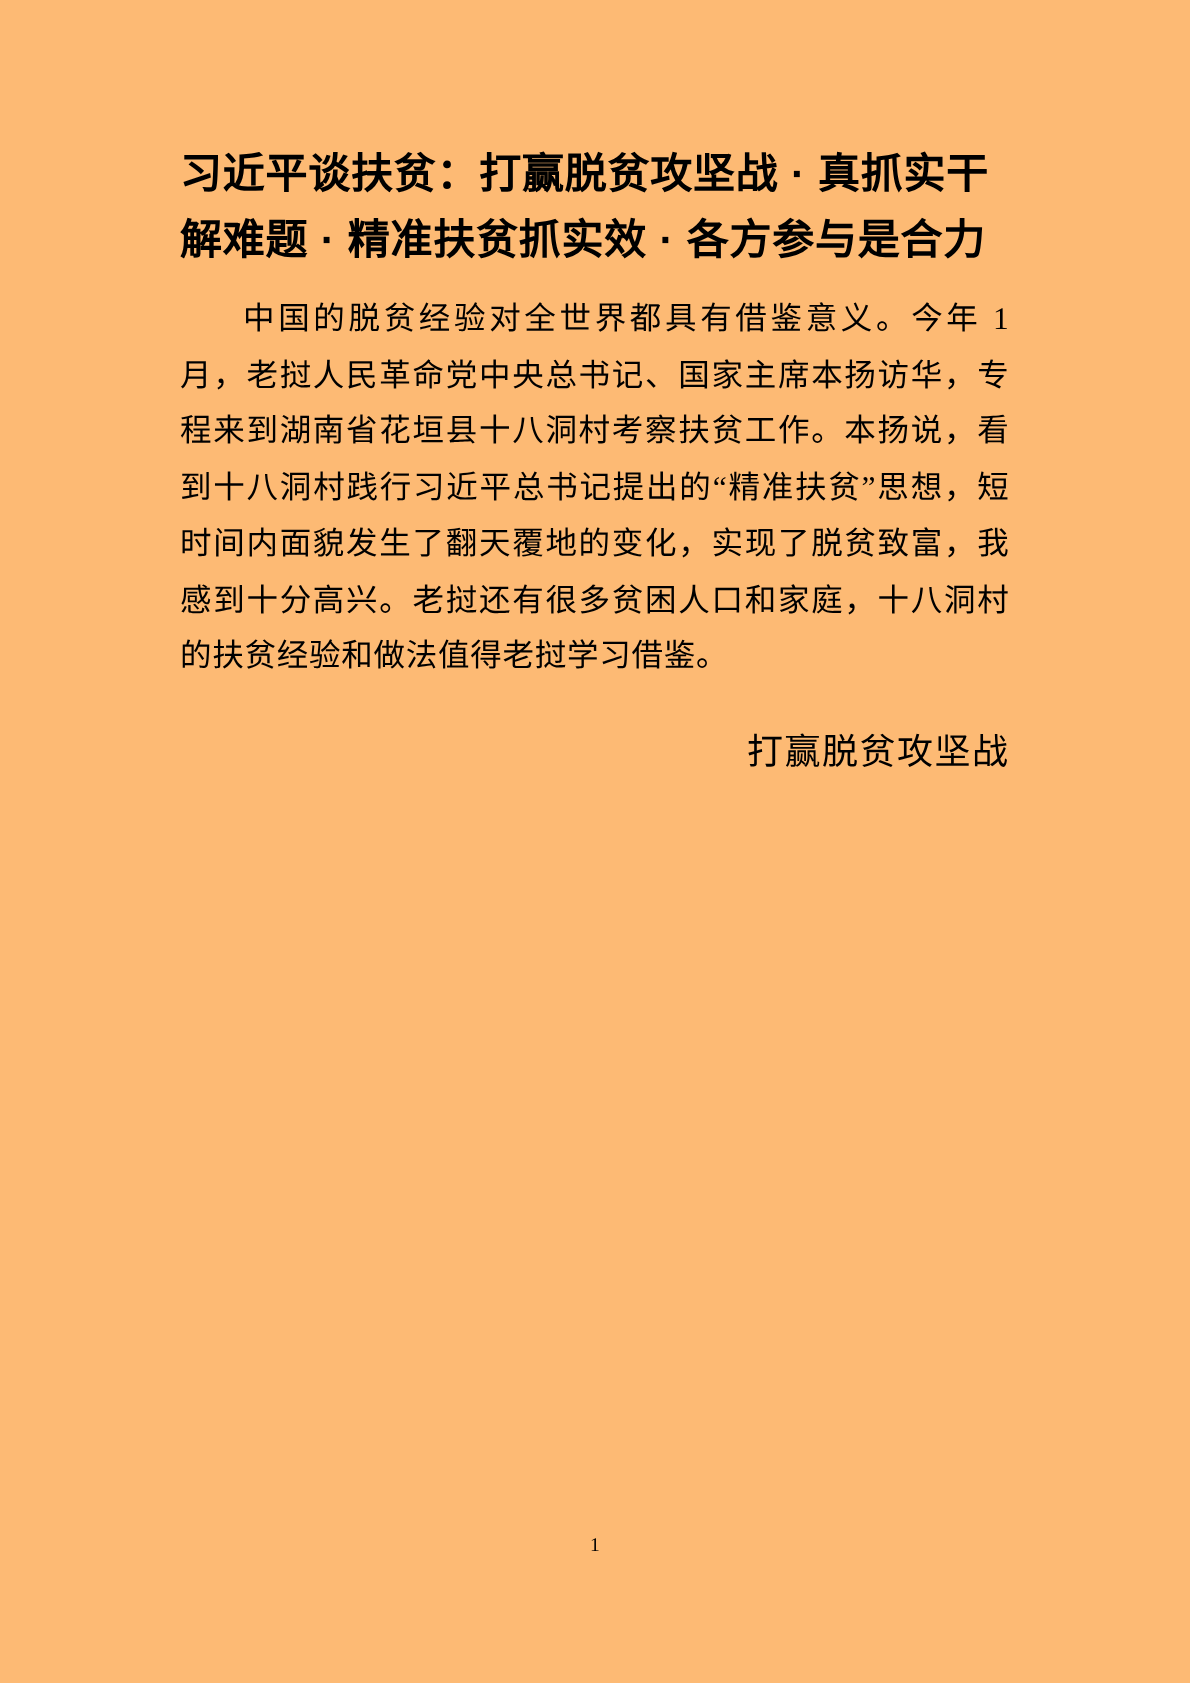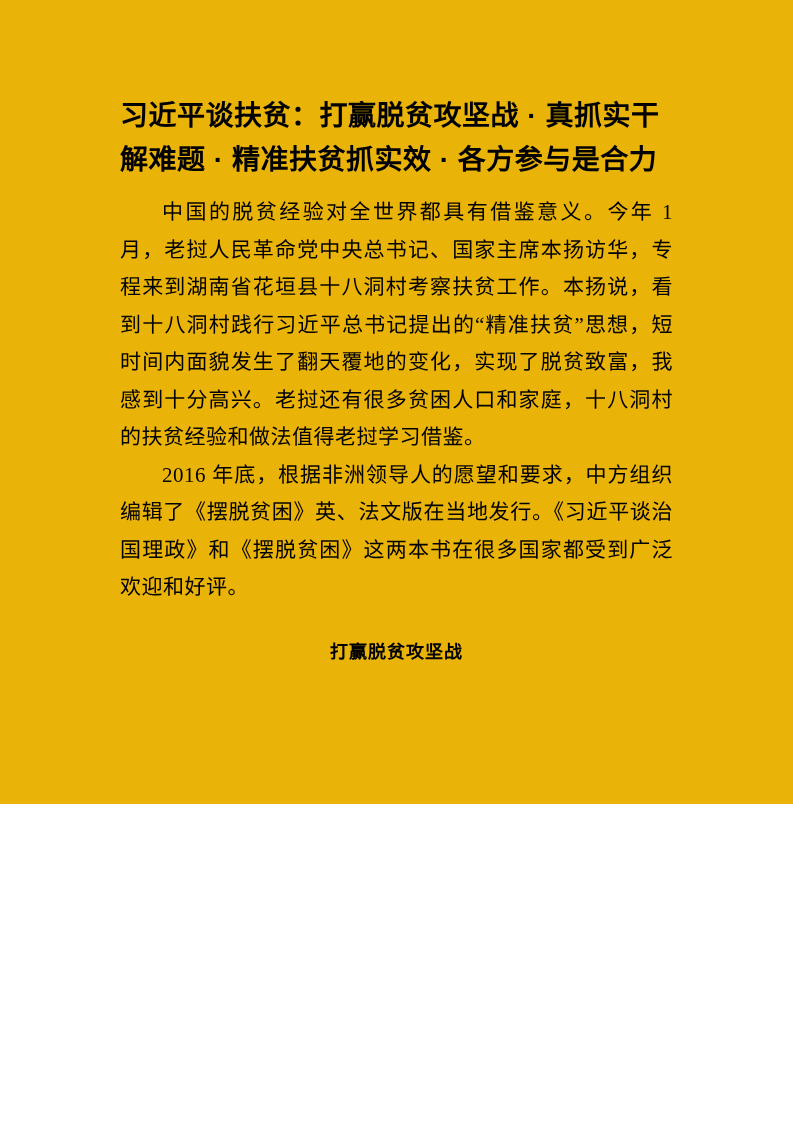--- a/index.html
+++ b/index.html
@@ -3,22 +3,22 @@
 <meta charset="utf-8">
 <style>
   html, body {
     margin: 0;
     padding: 0;
     background: #ffffff;
   }
   .page {
     position: relative;
     width: 793px;
-    height: 804px;
-    background: #eab308;
+    height: 1122px;
+    background: #fdba74;
     box-sizing: border-box;
     padding: 94px 120px 0 120px;
     color: #000000;
     overflow: hidden;
   }
   .doc-title {
     margin: 0 0 12px 0;
     font-family: "Liberation Sans", "DejaVu Sans", sans-serif;
     font-weight: bold;
     font-size: 28px;
@@ -34,24 +34,24 @@
     font-size: 21px;
     line-height: 37.5px;
     text-align: justify;
     text-indent: 42px;
     letter-spacing: 0.5px;
     color: #000000;
   }
   .section-heading {
     margin: 27px 0 0 0;
     font-family: "Liberation Serif", "DejaVu Serif", serif;
-    font-weight: bold;
-    font-size: 18px;
+    font-weight: normal;
+    font-size: 24px;
     line-height: 37.5px;
-    text-align: center;
+    text-align: right;
     letter-spacing: 1px;
     color: #000000;
   }
   .page-number {
     position: absolute;
     top: 1022px;
     left: 0;
     width: 793px;
     text-align: center;
     font-family: "Liberation Serif", "DejaVu Serif", serif;
@@ -62,20 +62,19 @@
 </style>
 </head>
 <body>
 
 <div class="page">
 
   <h1 class="doc-title">习近平谈扶贫：打赢脱贫攻坚战 · 真抓实干解难题 · 精准扶贫抓实效 · 各方参与是合力</h1>
 
   <div class="body-text">
     <p>中国的脱贫经验对全世界都具有借鉴意义。今年 1 月，老挝人民革命党中央总书记、国家主席本扬访华，专程来到湖南省花垣县十八洞村考察扶贫工作。本扬说，看到十八洞村践行习近平总书记提出的“精准扶贫”思想，短时间内面貌发生了翻天覆地的变化，实现了脱贫致富，我感到十分高兴。老挝还有很多贫困人口和家庭，十八洞村的扶贫经验和做法值得老挝学习借鉴。</p>
-    <p>2016 年底，根据非洲领导人的愿望和要求，中方组织编辑了《摆脱贫困》英、法文版在当地发行。《习近平谈治国理政》和《摆脱贫困》这两本书在很多国家都受到广泛欢迎和好评。</p>
   </div>
 
   <h2 class="section-heading">打赢脱贫攻坚战</h2>
 
   <div class="page-number">1</div>
 
 </div>
 
 </body></html>

